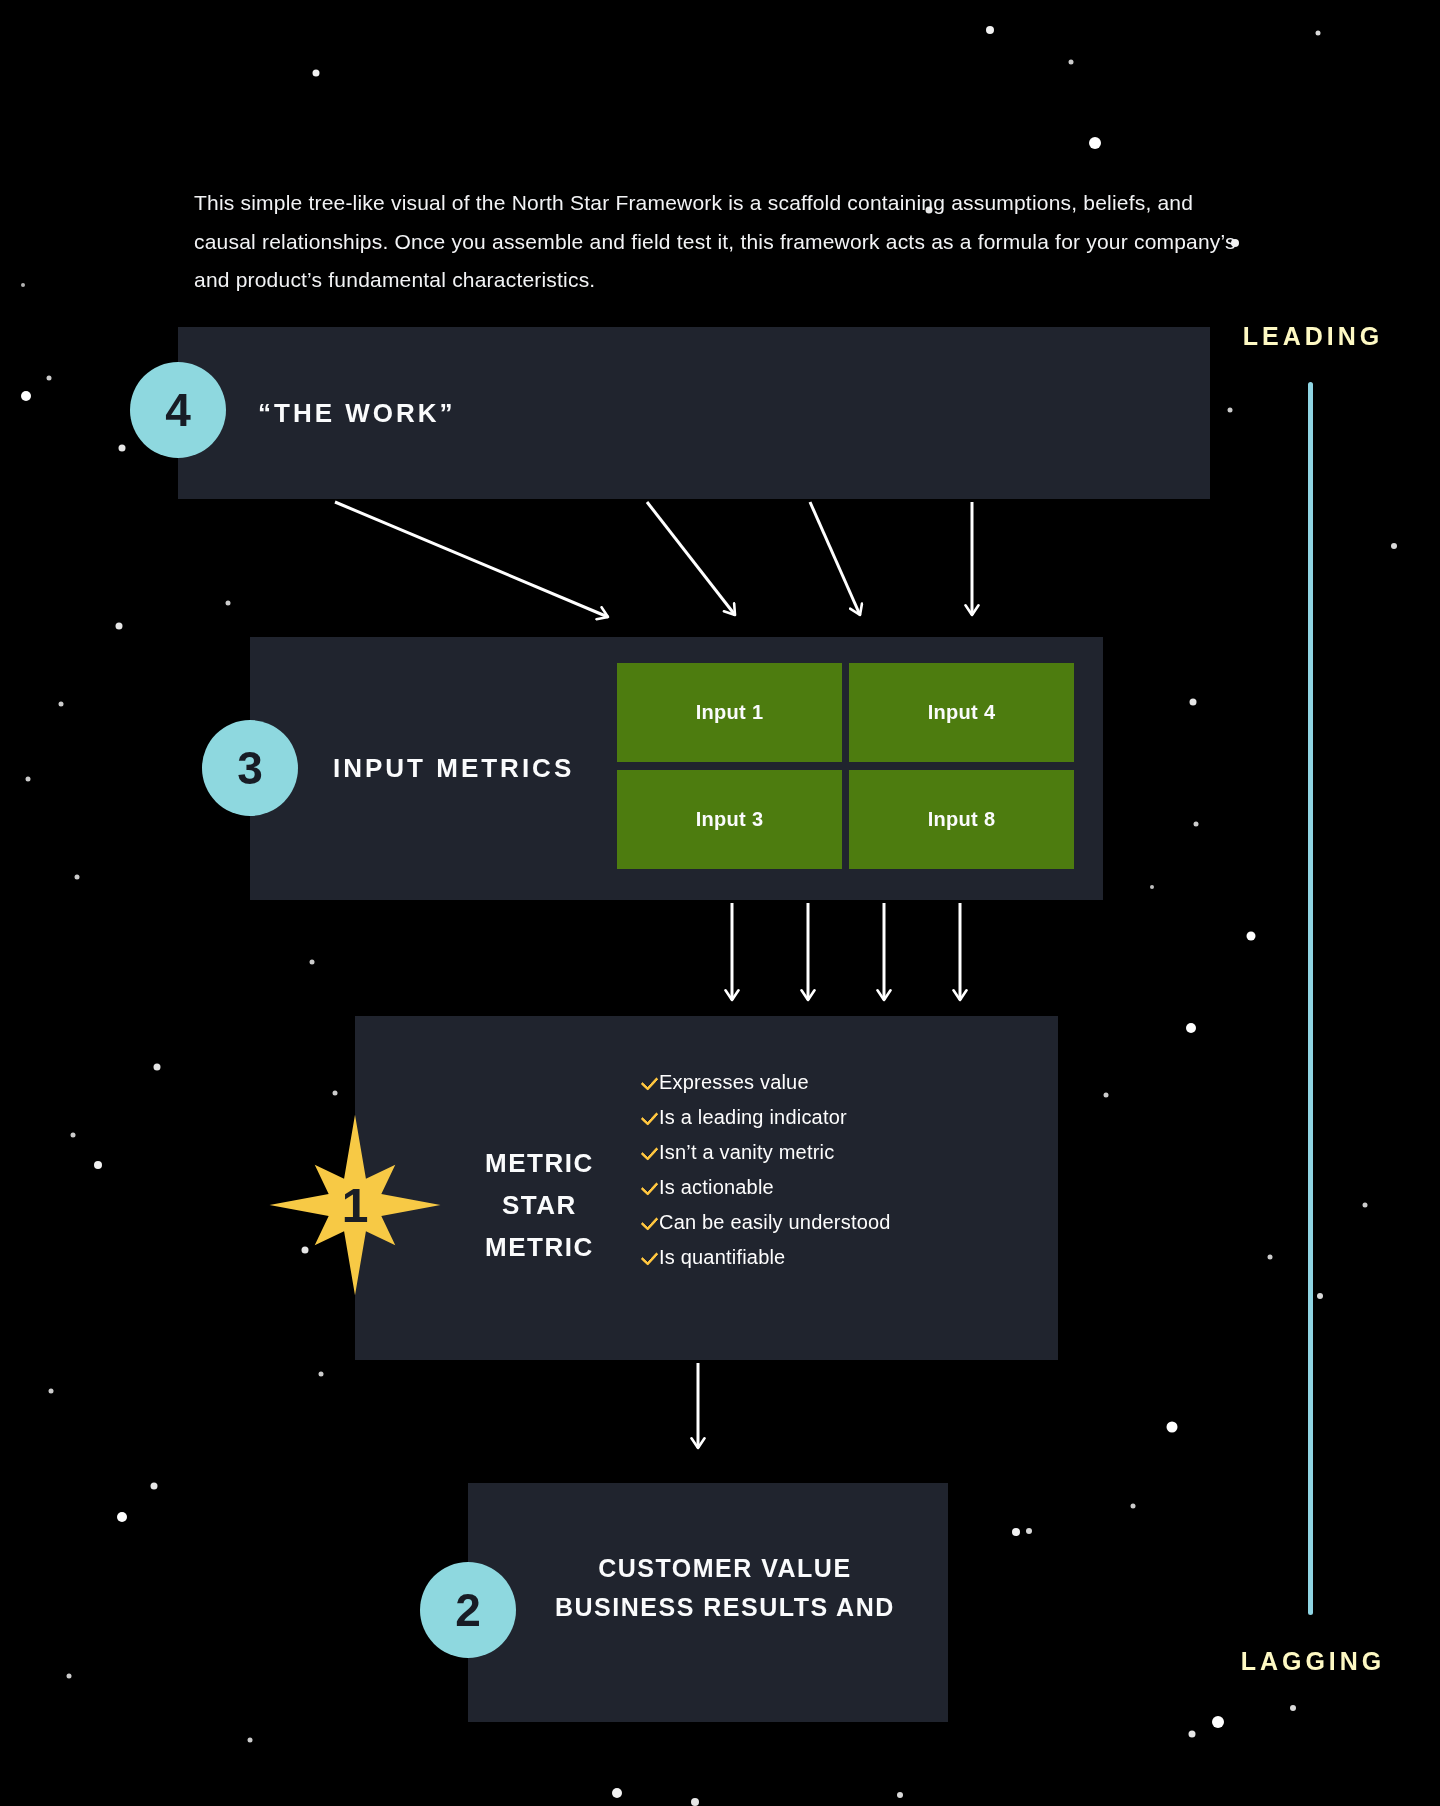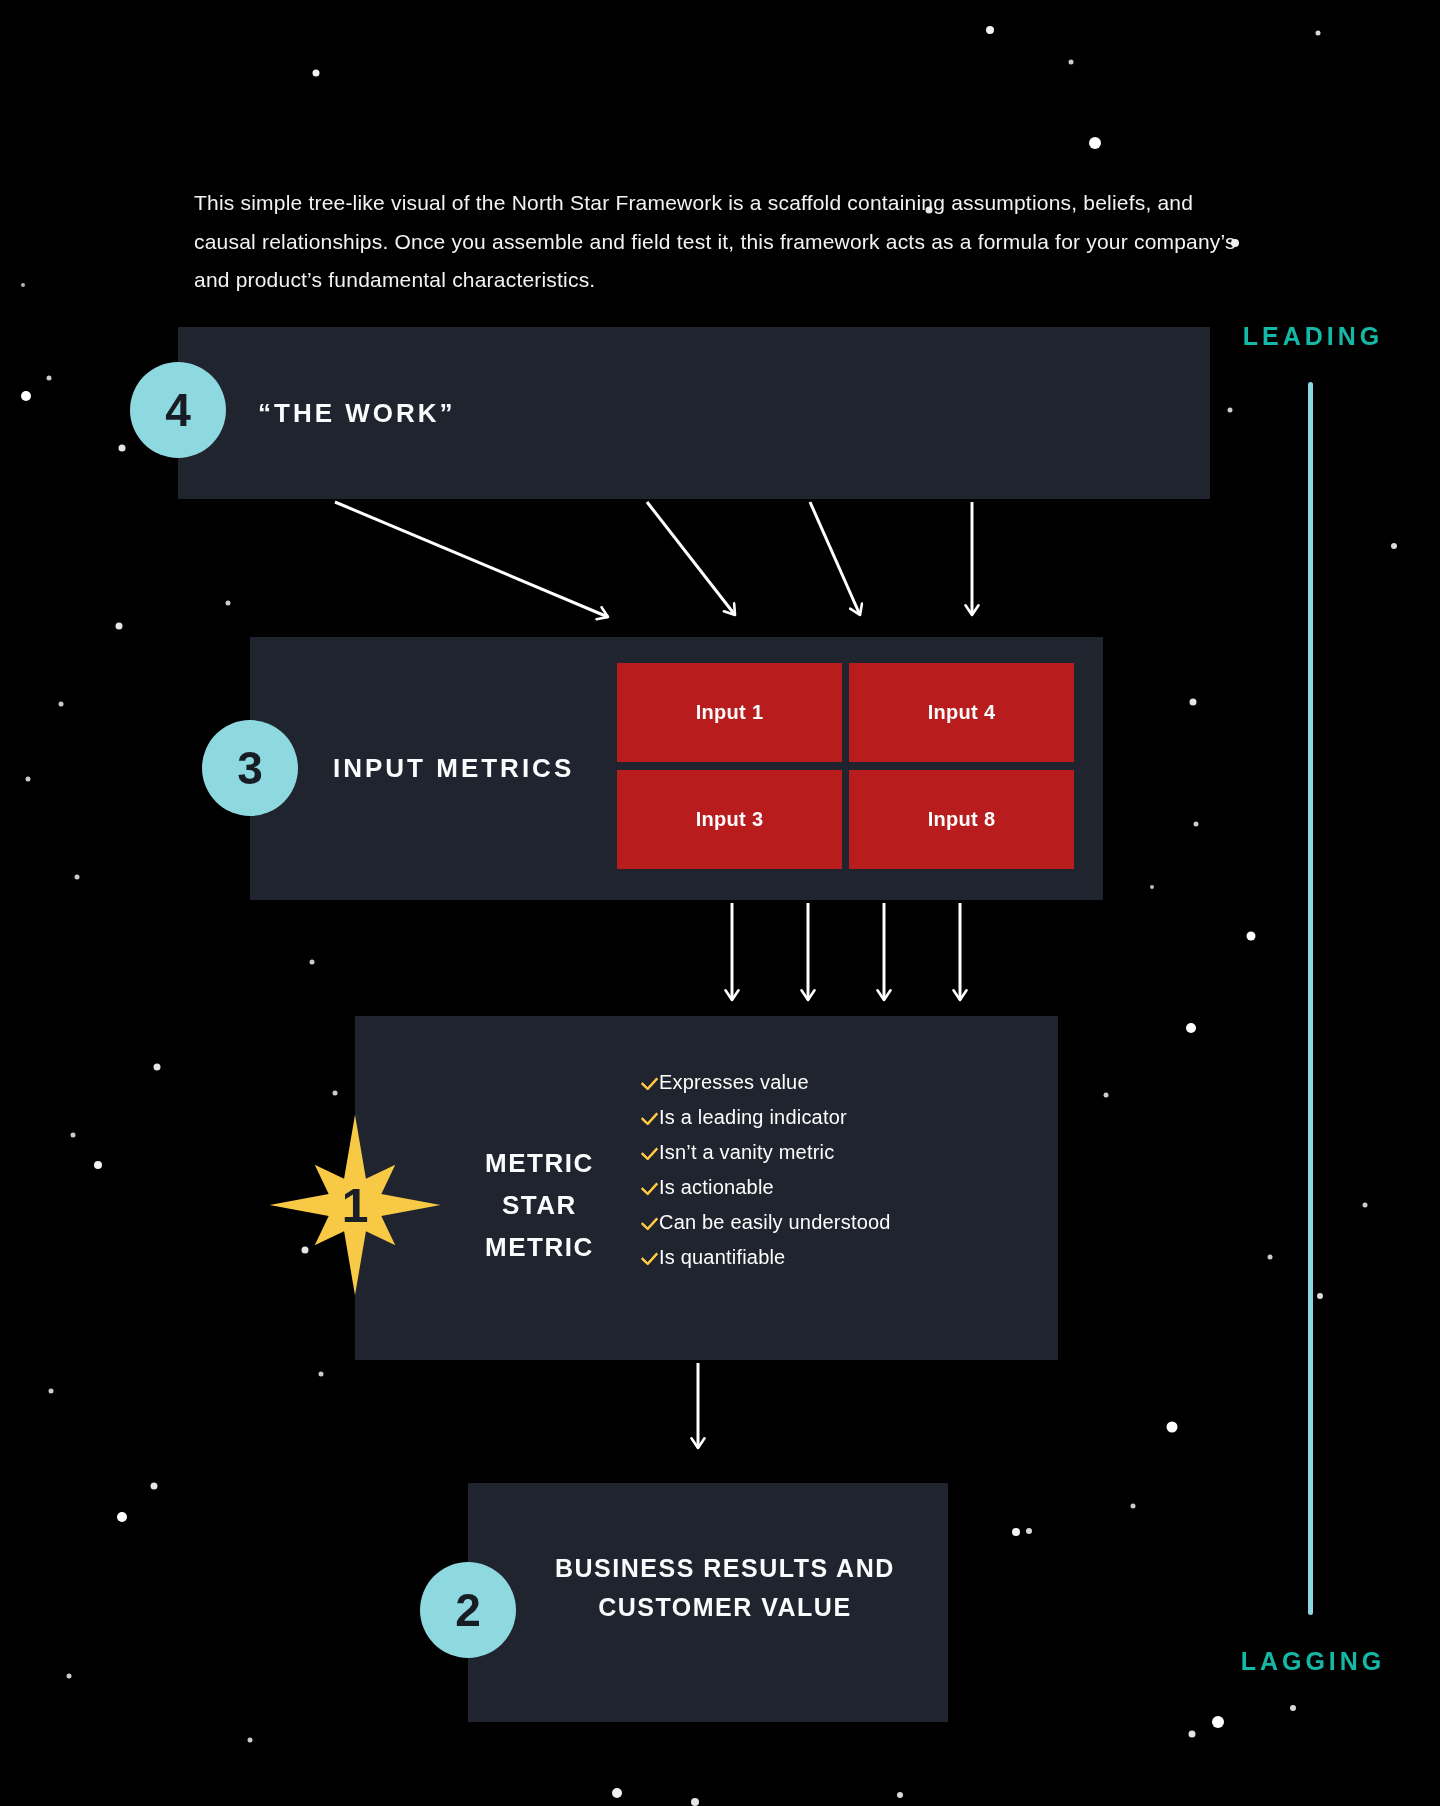--- a/index.html
+++ b/index.html
@@ -36,21 +36,21 @@
   }
   .work-title{left:80px;top:0;height:172px;display:flex;align-items:center;}
   .input-title{left:83px;top:0;height:263px;display:flex;align-items:center;}
   .results-title{left:87px;top:66px;font-size:25px;letter-spacing:1.5px;line-height:39px;}
   
   .tiles{
     position:absolute;left:367px;top:26px;
     display:grid;grid-template-columns:225px 225px;grid-template-rows:99px 99px;gap:8px 7px;
   }
   .tile{
-    background:#b91c1c;display:flex;align-items:center;justify-content:center;
+    background:#4d7c0f;display:flex;align-items:center;justify-content:center;
     font-size:20px;font-weight:700;letter-spacing:.3px;color:#fafbfc;
   }
   
   .ns-title{left:130px;top:126px;font-size:26px;letter-spacing:1.5px;line-height:42px;}
   .checklist{
     position:absolute;left:288px;top:49px;margin:0;padding:0;list-style:none;
   }
   .checklist li{
     height:35px;display:flex;align-items:center;
     font-size:20px;color:#fdfdfd;letter-spacing:.2px;
@@ -64,21 +64,21 @@
   
   .star-wrap{position:absolute;left:-95px;top:89px;width:190px;height:200px;}
   .star-wrap .num{
     position:absolute;left:0;top:0;width:100%;height:100%;
     display:flex;align-items:center;justify-content:center;
     font-size:48px;font-weight:700;color:#1a1e26;
   }
   
   .axis-label{
     position:absolute;width:200px;text-align:center;transform:translateX(-50%);
-    color:#14b8a6;font-weight:700;font-size:25px;letter-spacing:4px;
+    color:#fef9c3;font-weight:700;font-size:25px;letter-spacing:4px;
   }
   .leading{left:1313px;top:322px;}
   .lagging{left:1313px;top:1647px;}
   .axis-line{
     position:absolute;left:1308px;top:382px;width:5px;height:1233px;
     background:#8fd5e3;border-radius:3px;
   }
   
   .arrows{position:absolute;left:0;top:0;pointer-events:none;}
 </style>
@@ -224,18 +224,18 @@
           <span>Is quantifiable</span>
         </li>
     </ul>
   </section>
 
   <section class="box results-box">
     <div class="num-circle c2">
       <span>2</span>
     </div>
     <h2 class="box-title results-title">
+      <div>CUSTOMER VALUE</div>
       <div>BUSINESS RESULTS AND</div>
-      <div>CUSTOMER VALUE</div>
     </h2>
   </section>
 
 </div>
 
 </body></html>

